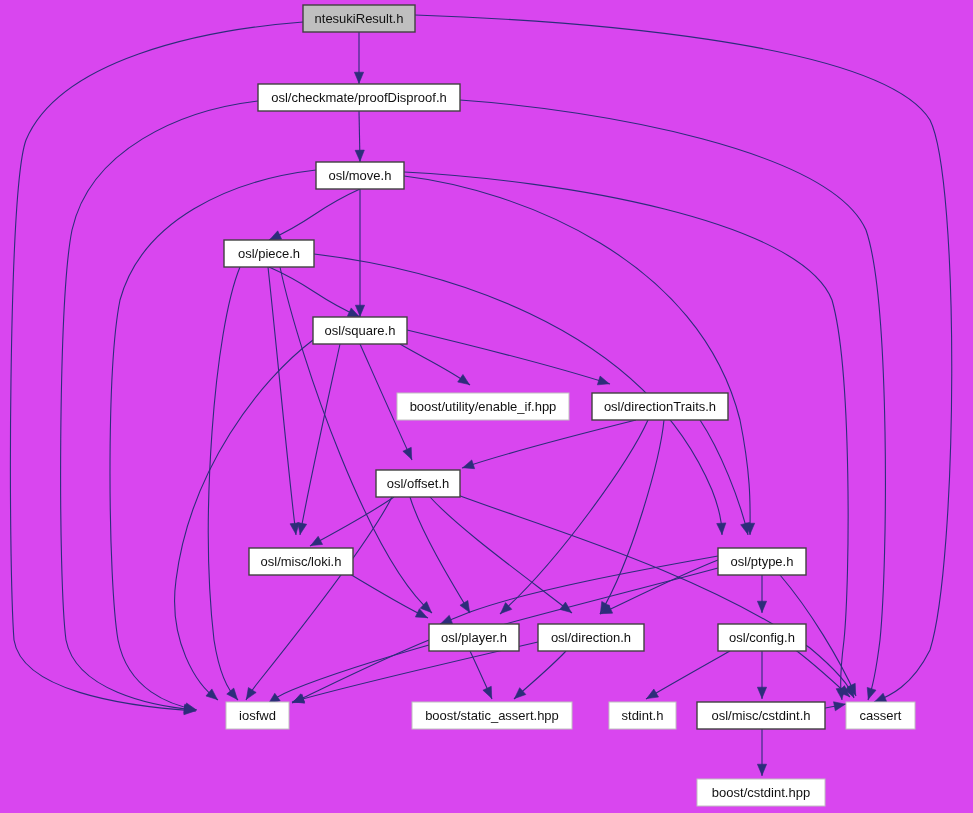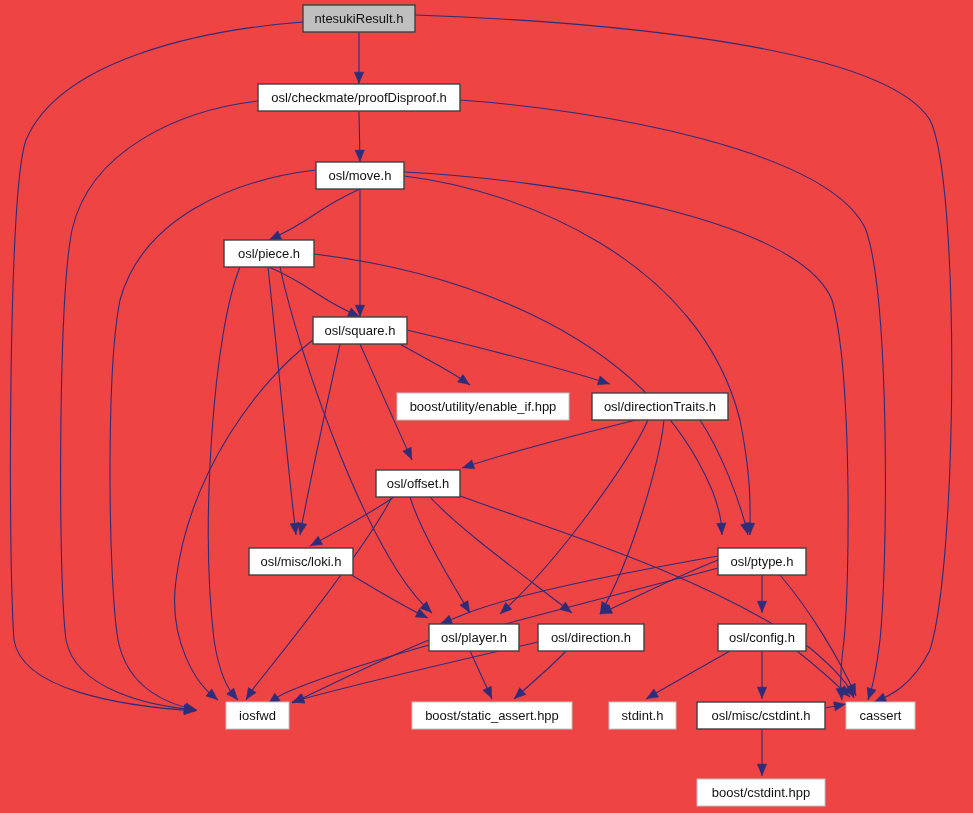--- a/index.html
+++ b/index.html
@@ -7,21 +7,21 @@
     padding: 0;
     background: #ffffff;
   }
   body {
     font-family: "Liberation Sans", sans-serif;
   }
   #graph-root {
     position: relative;
     width: 973px;
     height: 813px;
-    background: #ef4444;
+    background: #d946ef;
     overflow: hidden;
   }
   svg#graph-svg {
     position: absolute;
     left: 0;
     top: 0;
     width: 973px;
     height: 813px;
     display: block;
   }

